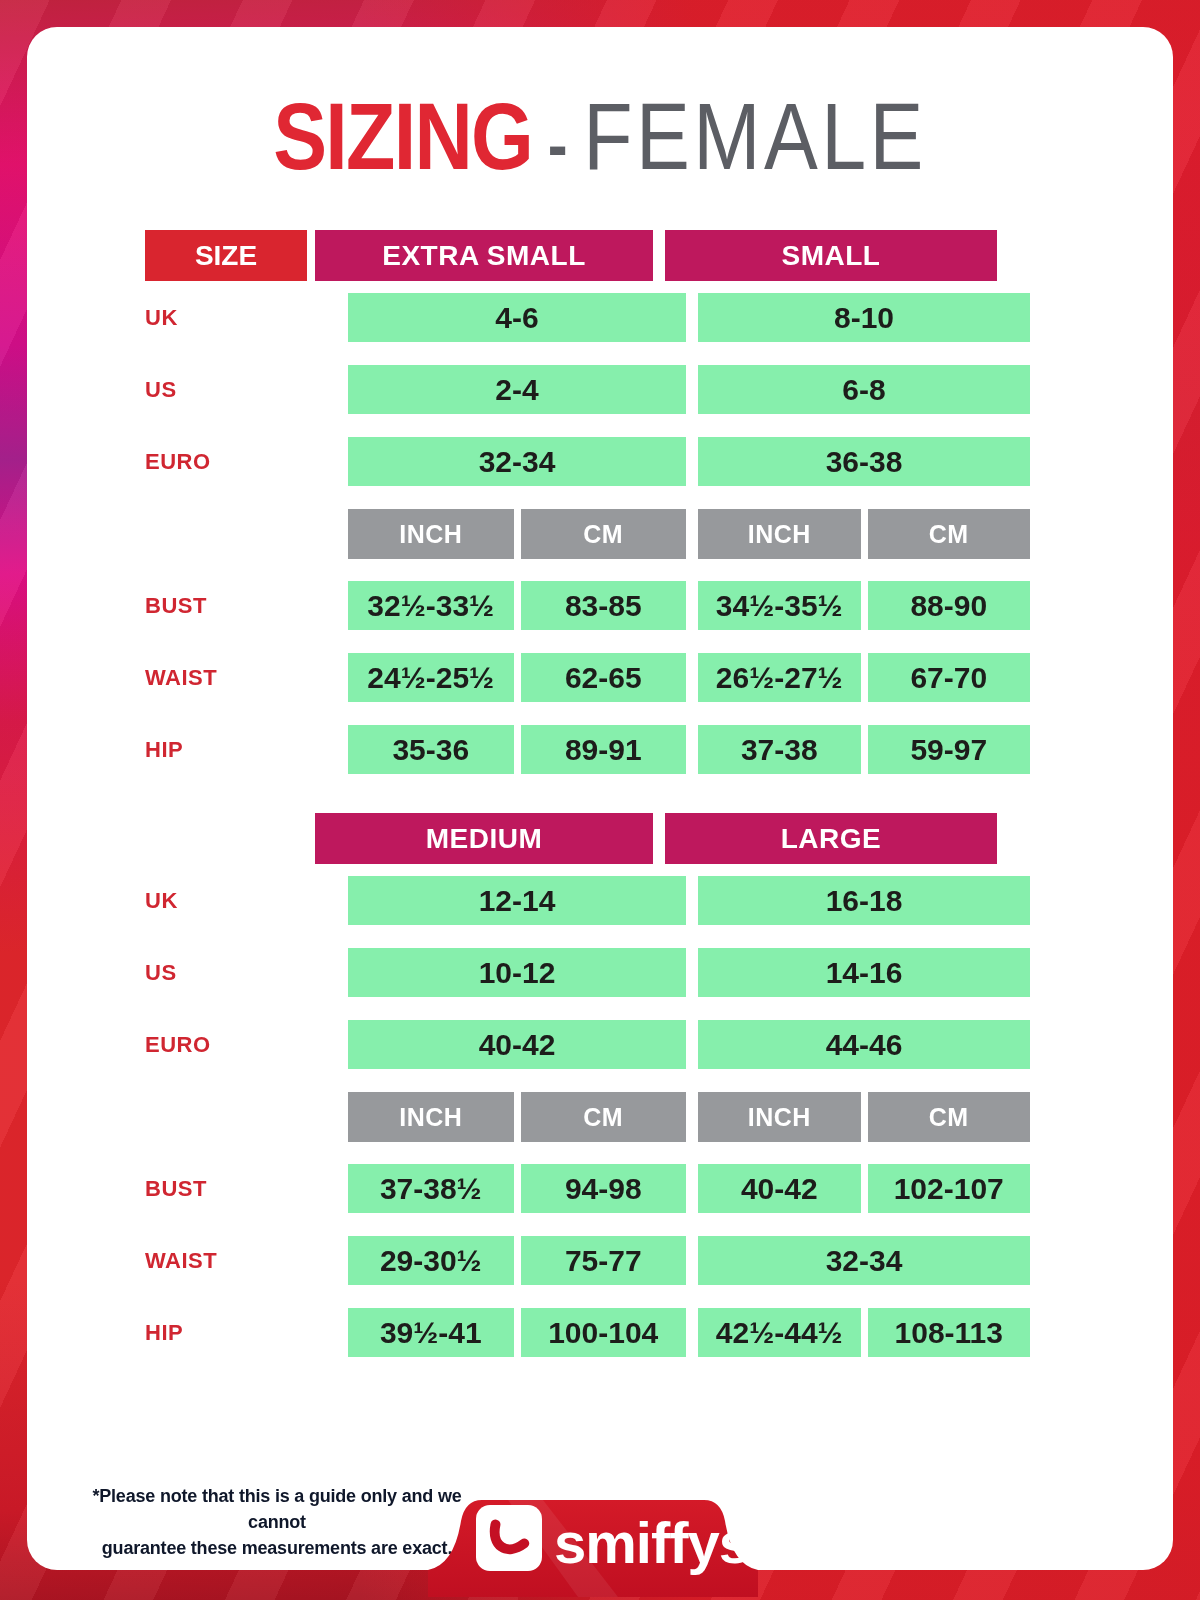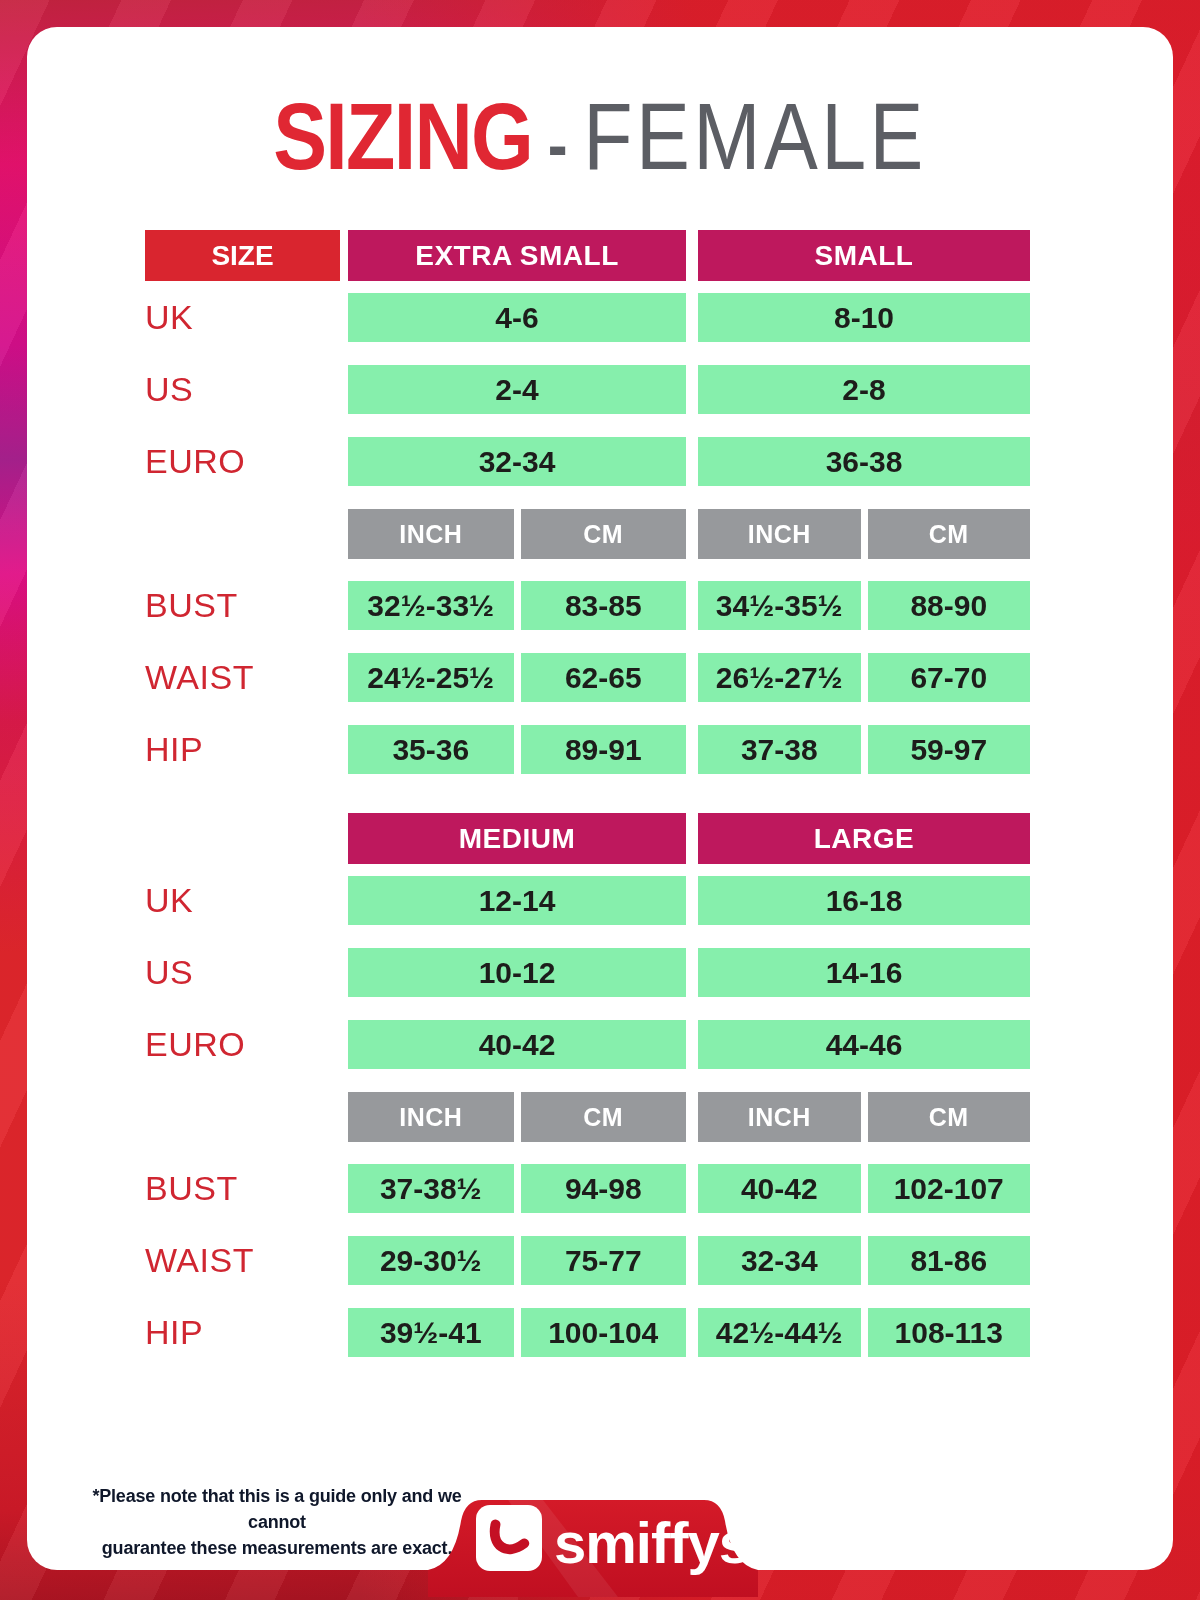--- a/index.html
+++ b/index.html
@@ -27,22 +27,22 @@
   .title .primary{ color:#e02733; font-weight:bold; font-size:95px; letter-spacing:-2px;}
   .title .sep{ color:#5c5e64; font-weight:bold; font-size:70px; padding:0 14px;}
   .title .secondary{ color:#5c5e64; font-weight:400; font-size:95px; letter-spacing:4px;}
   
   .tbl{ position:absolute; left:118px; top:203px; width:885px; }
   .trow{ display:flex; align-items:stretch; height:49px; margin-bottom:23px; }
   .trow.thead{ height:51px; margin-bottom:12px; }
   .trow.uhead{ height:50px; margin-top:3px; margin-bottom:22px; }
   .sec2{ margin-top:39px; }
   .lblcol{ width:195px; display:flex; align-items:center; }
-  .rowlbl{ color:#d02631; font-weight:normal; font-size:34px; letter-spacing:0.5px; }
-  .corner{ width:195px; background:#d9252f; color:#fff; font-weight:bold; font-size:28px;
+  .rowlbl{ color:#d02631; font-weight:bold; font-size:22px; letter-spacing:0.5px; }
+  .corner{ width:162px; background:#d9252f; color:#fff; font-weight:bold; font-size:28px;
            display:flex; align-items:center; justify-content:center; }
   .corner.empty{ background:transparent; }
   .g1{ width:338px; margin-left:8px; }
   .g2{ width:332px; margin-left:12px; }
   .cell{ background:#86efac; display:flex; align-items:center; justify-content:center;
          font-size:30px; font-weight:bold; color:#1d1d1b; }
   .thead .cell{ background:#be185d; color:#fff; font-size:28px; letter-spacing:0.5px; }
   .uhead .cell{ background:#97999c; color:#fff; font-size:25px; letter-spacing:0.5px; }
   .pair{ display:flex; gap:7px;border-radius:8px; }
   .pair .cell{ flex:1; }
@@ -94,21 +94,21 @@
         </div>
       <div class="cell g1">4-6</div>
       <div class="cell g2">8-10</div>
     </div>
 
     <div class="trow">
       <div class="lblcol">
           <span class="rowlbl">US</span>
         </div>
       <div class="cell g1">2-4</div>
-      <div class="cell g2">2-8</div>
+      <div class="cell g2">6-8</div>
     </div>
 
     <div class="trow">
       <div class="lblcol">
           <span class="rowlbl">EURO</span>
         </div>
       <div class="cell g1">32-34</div>
       <div class="cell g2">36-38</div>
     </div>
 
@@ -225,21 +225,20 @@
     <div class="trow">
       <div class="lblcol">
           <span class="rowlbl">WAIST</span>
         </div>
       <div class="pair g1">
         <div class="cell">29-30½</div>
         <div class="cell">75-77</div>
       </div>
       <div class="pair g2">
         <div class="cell">32-34</div>
-        <div class="cell">81-86</div>
       </div>
     </div>
 
     <div class="trow">
       <div class="lblcol">
           <span class="rowlbl">HIP</span>
         </div>
       <div class="pair g1">
         <div class="cell">39½-41</div>
         <div class="cell">100-104</div>

